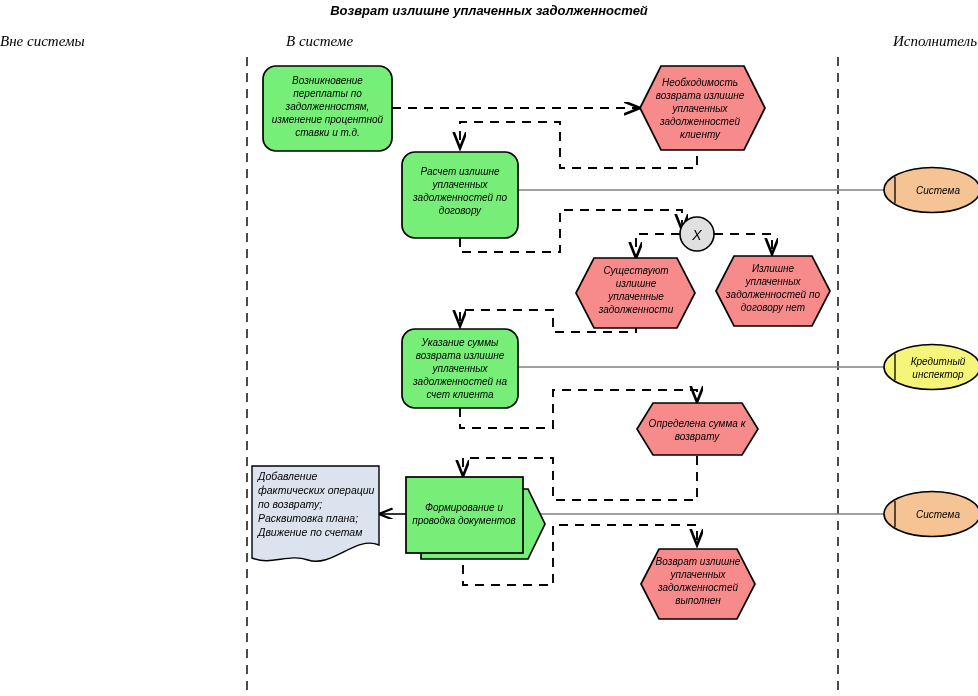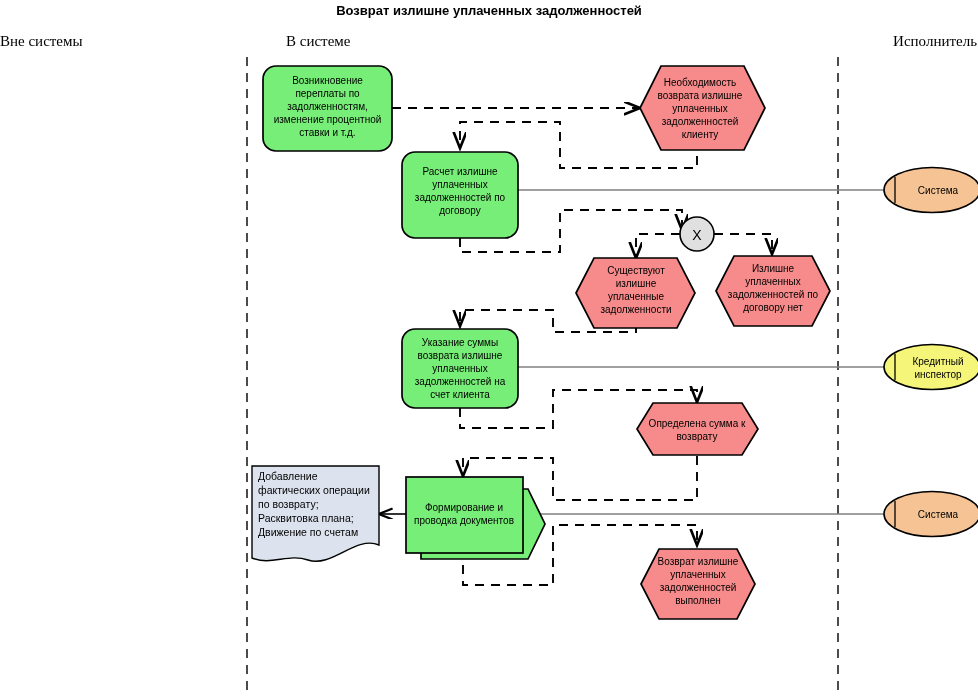--- a/index.html
+++ b/index.html
@@ -1,18 +1,18 @@
 <!DOCTYPE html>
 <html><head>
 <meta charset="utf-8">
 <style>
   html,body{margin:0;padding:0;background:#ffffff;}
   body{width:978px;height:696px;position:relative;overflow:hidden;
        font-family:"Liberation Sans","DejaVu Sans",sans-serif;}
-  #stage{position:absolute;left:0;top:0;width:978px;height:696px;}
+  #stage{position:absolute;left:0;top:0;width:978px;height:696px;font-style:italic;}
   svg{position:absolute;left:0;top:0;width:978px;height:696px;}
   .ttl{font-family:"Liberation Sans","DejaVu Sans",sans-serif;font-size:13px;font-weight:bold;fill:#000;}
   .lanehdr{font-family:"Liberation Serif","DejaVu Serif",serif;font-size:15px;fill:#000;}
   .nodetxt{font-family:"Liberation Sans","DejaVu Sans",sans-serif;font-size:10px;fill:#000;}
   .doctxt{font-family:"Liberation Sans","DejaVu Sans",sans-serif;font-size:10.5px;fill:#000;}
   .gwtxt{font-family:"Liberation Sans","DejaVu Sans",sans-serif;font-size:14px;fill:#000;}
   .actortxt{font-family:"Liberation Sans","DejaVu Sans",sans-serif;font-size:10px;fill:#000;}
 </style>
 </head>
 <body>

